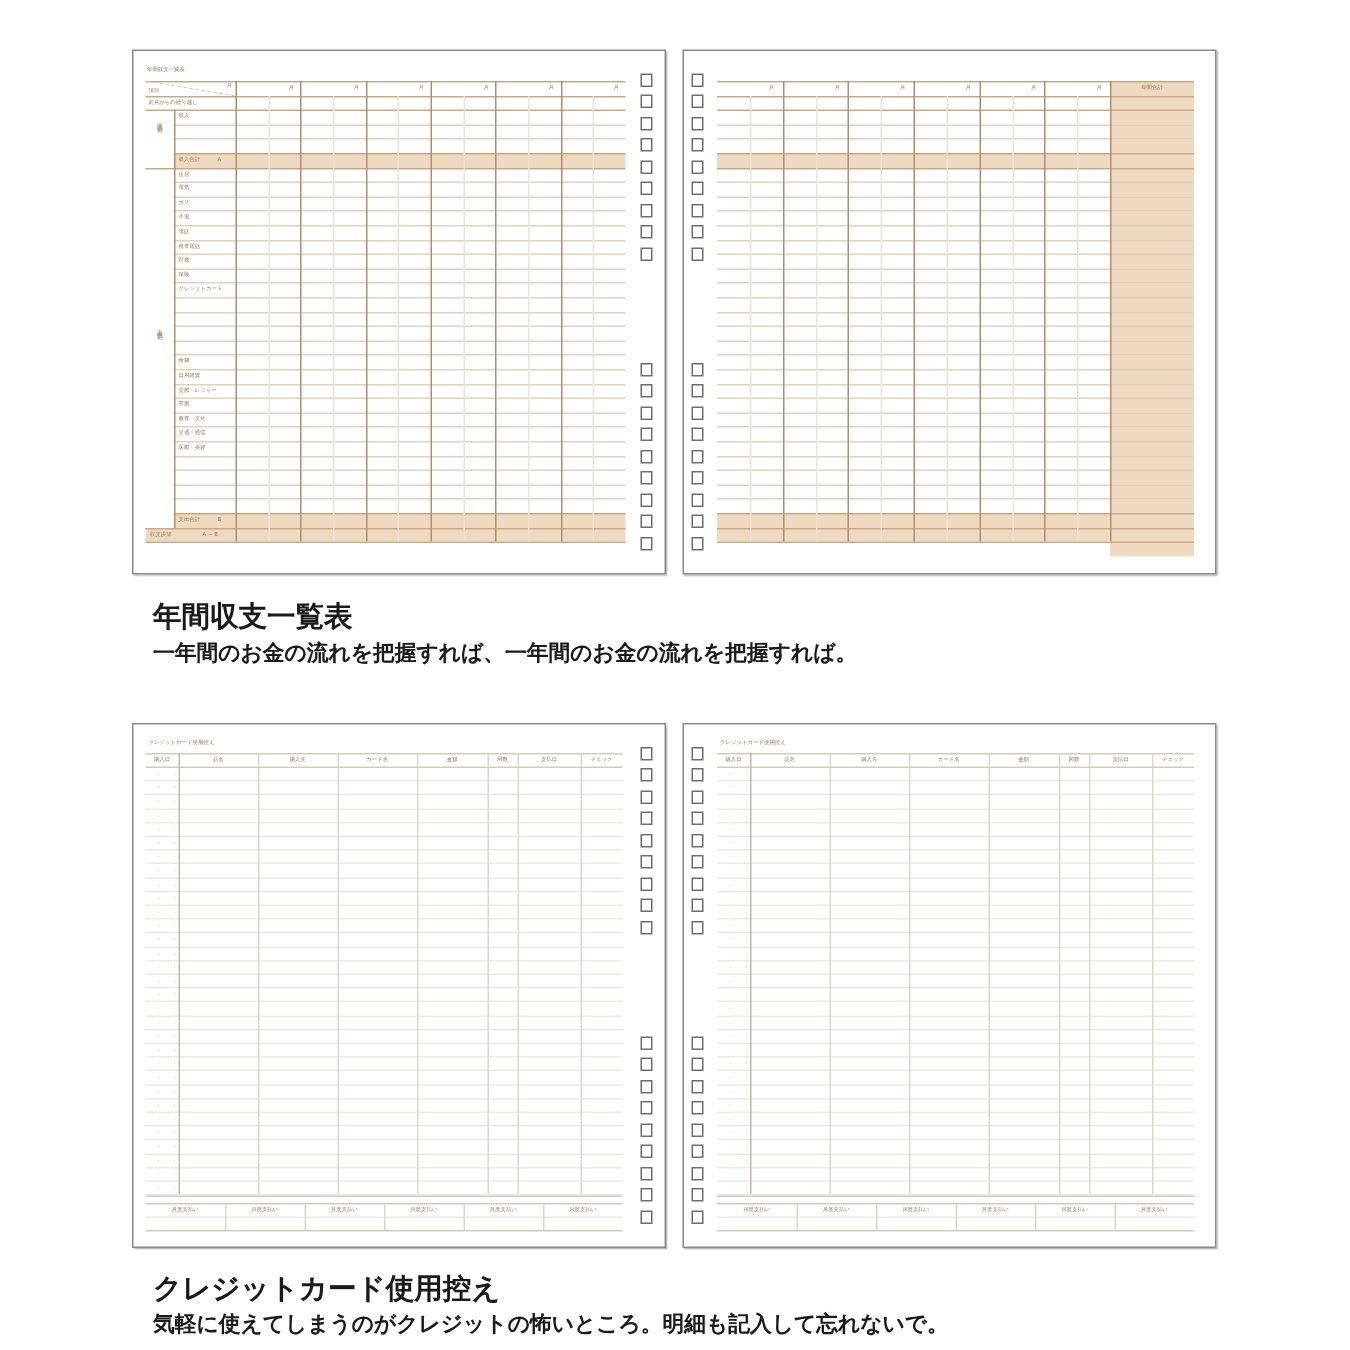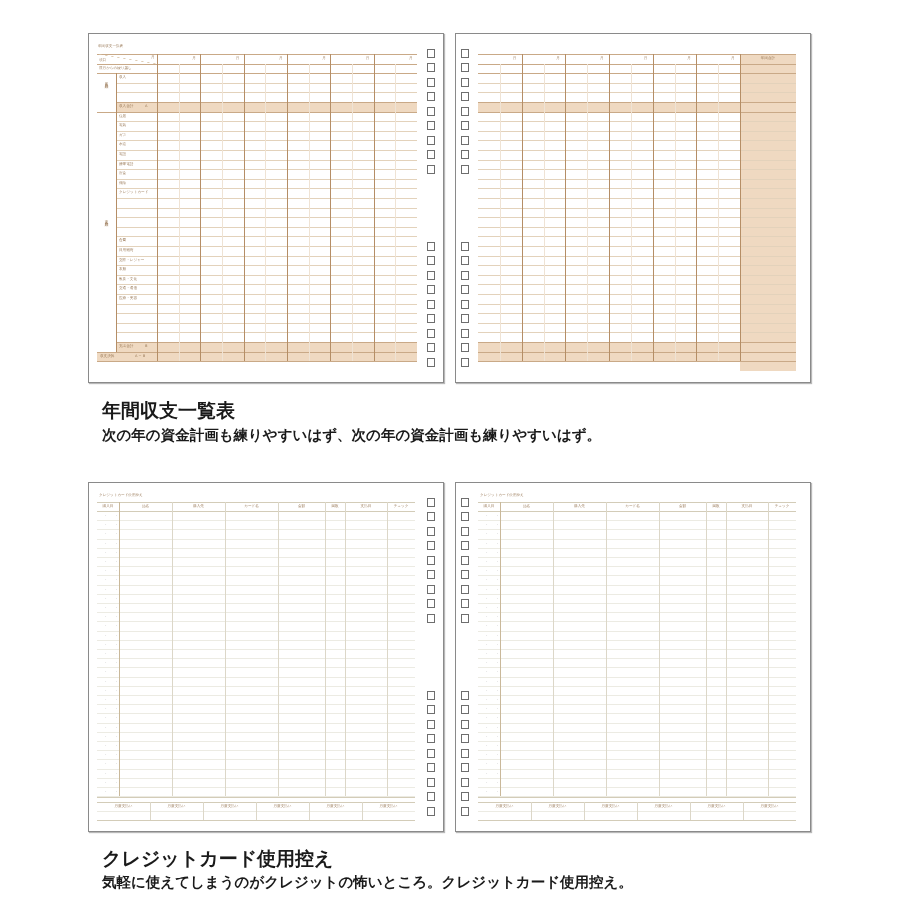--- a/index.html
+++ b/index.html
@@ -201,21 +201,21 @@
     <div class="cell-txt" style="left:56.66666666666666px;top:23px;">月</div>
     <div class="cell-txt" style="left:100.33333333333333px;top:23px;">月</div>
     <div class="cell-txt" style="left:144px;top:23px;">月</div>
     <div class="cell-txt" style="left:187.66666666666666px;top:23px;">月</div>
     <div class="cell-txt" style="left:231.33333333333331px;top:23px;">月</div>
     <div class="cell-txt" style="left:275px;top:23px;">月</div>
     <div class="cell-txt c" style="left:312px;top:23px;">年間合計</div>
   </div>
 
 <div class="cap-title" style="top:398px;">年間収支一覧表</div>
-<div class="cap-sub" style="top:426px;">次の年の資金計画も練りやすいはず、次の年の資金計画も練りやすいはず。</div>
+<div class="cap-sub" style="top:426px;">一年間のお金の流れを把握すれば、一年間のお金の流れを把握すれば。</div>
 
 <div class="page cc-grid" style="left:88px;top:482px;width:356px;height:350px;" id="cc-left">
     <div class="hole" style="left:338px;top:15px;"></div>
     <div class="hole" style="left:338px;top:29px;"></div>
     <div class="hole" style="left:338px;top:44px;"></div>
     <div class="hole" style="left:338px;top:58px;"></div>
     <div class="hole" style="left:338px;top:73px;"></div>
     <div class="hole" style="left:338px;top:87px;"></div>
     <div class="hole" style="left:338px;top:102px;"></div>
     <div class="hole" style="left:338px;top:116px;"></div>
@@ -435,13 +435,13 @@
     <div class="cell-txt c" style="left:154.5px;top:322.2px;">月度支払い</div>
     <div class="vline" style="left:181px;top:319.2px;height:18px;"></div>
     <div class="cell-txt c" style="left:207.5px;top:322.2px;">月度支払い</div>
     <div class="vline" style="left:234px;top:319.2px;height:18px;"></div>
     <div class="cell-txt c" style="left:260.5px;top:322.2px;">月度支払い</div>
     <div class="vline" style="left:287px;top:319.2px;height:18px;"></div>
     <div class="cell-txt c" style="left:313.5px;top:322.2px;">月度支払い</div>
   </div>
 
 <div class="cap-title" style="top:846px;">クレジットカード使用控え</div>
-<div class="cap-sub" style="top:873px;">気軽に使えてしまうのがクレジットの怖いところ。クレジットカード使用控え。</div>
+<div class="cap-sub" style="top:873px;">気軽に使えてしまうのがクレジットの怖いところ。明細も記入して忘れないで。</div>
 
 </body></html>

